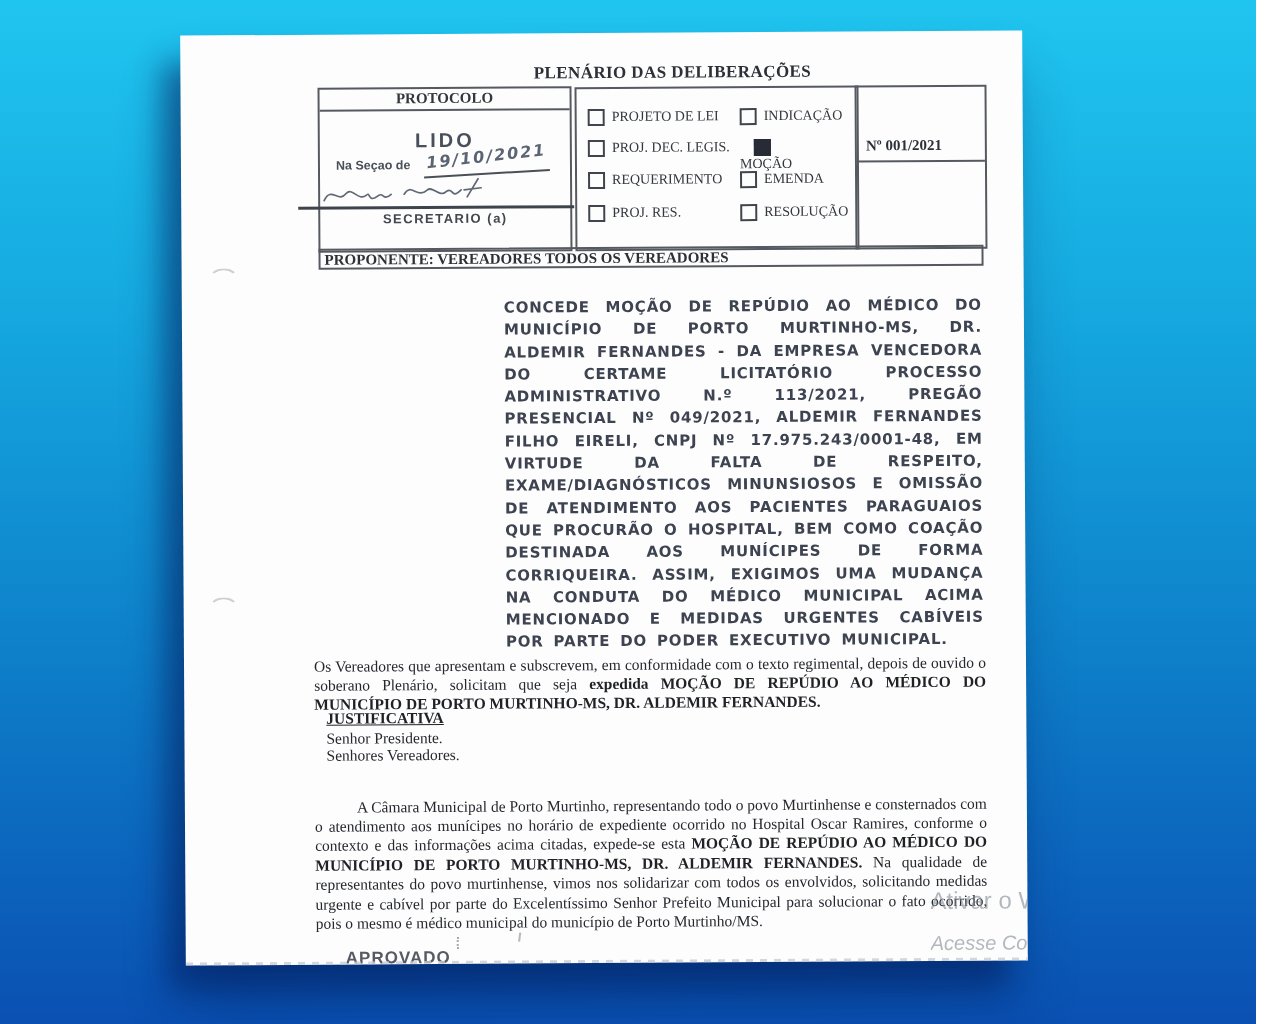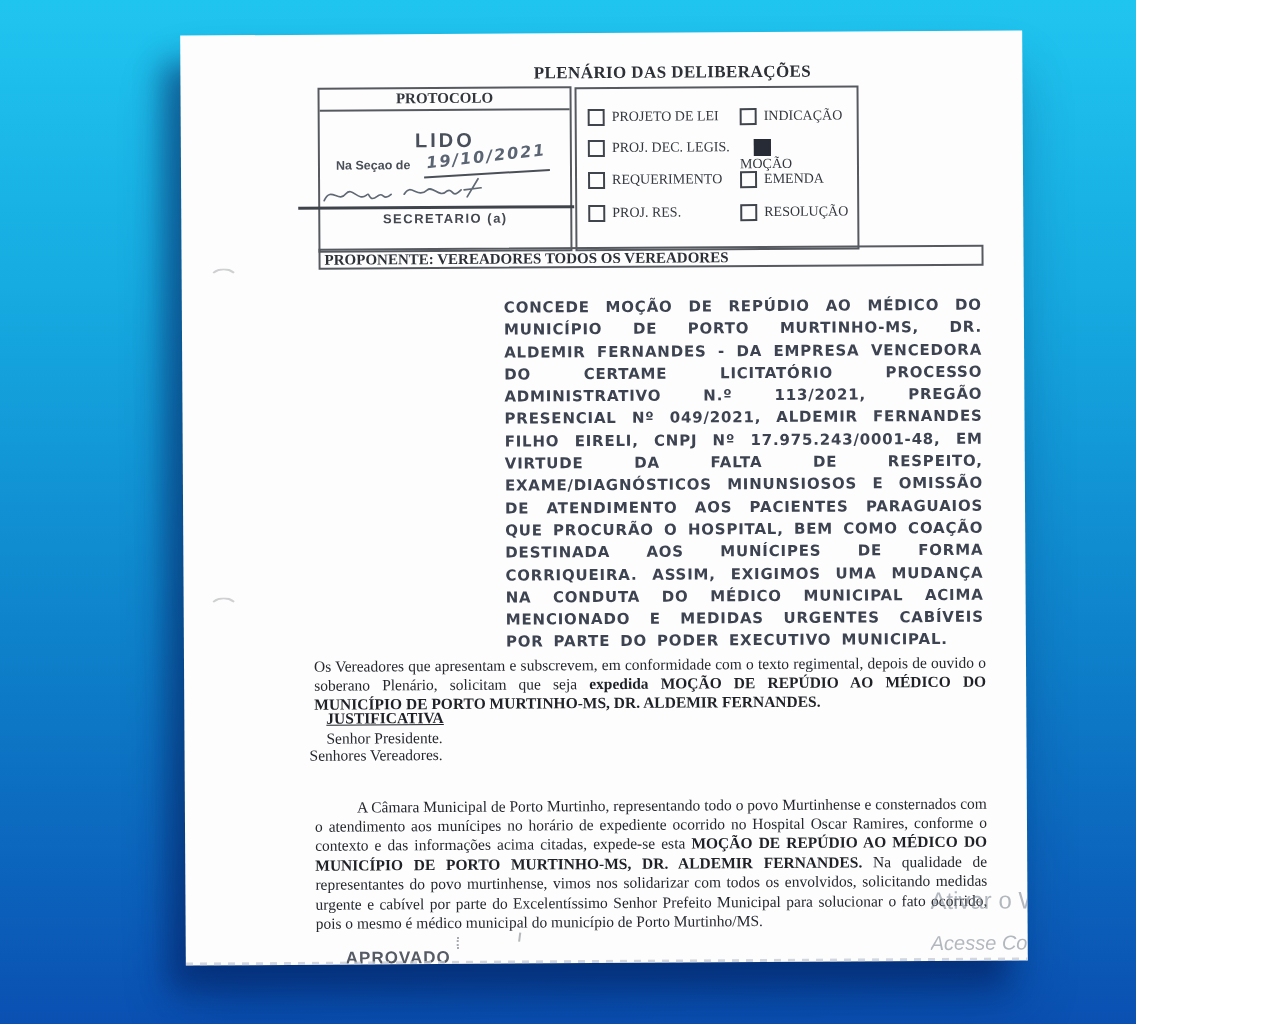--- a/index.html
+++ b/index.html
@@ -1,17 +1,17 @@
 <!DOCTYPE html>
 <html><head>
 <meta charset="utf-8">
 <style>
   html,body{margin:0;padding:0;}
   .stage{
-    position:relative;width:1136px;height:1024px;overflow:hidden;
+    position:relative;width:1256px;height:1024px;overflow:hidden;
     background:linear-gradient(180deg,#20c5ef 0%,#16abe1 28%,#0e82cb 62%,#0a50b2 100%);
     font-family:"Liberation Serif",serif;
   }
   .paper{
     position:absolute;left:183px;top:33px;width:842px;height:930px;
     background:#fdfdfd;overflow:hidden;
     transform:rotate(-0.35deg);
     box-shadow:-20px 26px 28px -2px rgba(4,28,90,0.48), -6px 42px 55px rgba(4,28,90,0.30);
     color:#26282e;
   }
@@ -63,21 +63,21 @@
     font-family:"DejaVu Sans",sans-serif;font-weight:bold;font-size:15px;
     line-height:22.3px;letter-spacing:.8px;word-spacing:4px;
     text-align:justify;color:#3d4350;
   }
   .para{font-size:15.5px;line-height:19.4px;text-align:justify;color:#26282e;}
   .para b{color:#1f2126;}
   .para-request{left:130px;top:606px;width:672px;}
   .just-heading{left:142px;top:675px;font-weight:bold;font-size:15.5px;
     text-decoration:underline;color:#1f2126;}
   .salut1{left:142px;top:695px;font-size:15.5px;}
-  .salut2{left:125px;top:712px;font-size:15.5px;}
+  .salut2{left:142px;top:712px;font-size:15.5px;}
   .para-body{left:130px;top:747px;width:672px;text-indent:42px;}
   .aprovado{left:160px;top:914px;font-family:"Liberation Sans",sans-serif;
     font-weight:bold;font-size:17px;letter-spacing:1px;color:#555a64;}
   
   .watermark{left:745px;top:856px;width:97px;overflow:hidden;
     font-family:"Liberation Sans",sans-serif;color:rgba(118,128,140,.55);}
   .wm1{font-size:24px;white-space:nowrap;}
   .wm2{font-size:20px;white-space:nowrap;margin-top:17px;font-style:italic;}
   
   .arc{width:26px;height:20px;border:2px solid rgba(150,152,158,.45);
@@ -140,20 +140,24 @@
       <div class="cb-row" style="left:163px;top:83px;">
         <span class="cb"></span>
         <span class="cb-label">EMENDA</span>
       </div>
       <div class="cb-row" style="left:163px;top:116px;">
         <span class="cb"></span>
         <span class="cb-label">RESOLUÇÃO</span>
       </div>
     </div>
 
+    <div class="abs box box-number">
+      <div class="doc-number">Nº 001/2021</div>
+      <div class="number-divider"></div>
+    </div>
 
     <div class="abs box row-proponente">PROPONENTE: VEREADORES TODOS OS VEREADORES</div>
 
     <div class="abs ementa">CONCEDE MOÇÃO DE REPÚDIO AO MÉDICO DO MUNICÍPIO DE PORTO MURTINHO-MS, DR. ALDEMIR FERNANDES - DA EMPRESA VENCEDORA DO CERTAME LICITATÓRIO PROCESSO ADMINISTRATIVO N.º 113/2021, PREGÃO PRESENCIAL Nº 049/2021, ALDEMIR FERNANDES FILHO EIRELI, CNPJ Nº 17.975.243/0001-48, EM VIRTUDE DA FALTA DE RESPEITO, EXAME/DIAGNÓSTICOS MINUNSIOSOS E OMISSÃO DE ATENDIMENTO AOS PACIENTES PARAGUAIOS QUE PROCURÃO O HOSPITAL, BEM COMO COAÇÃO DESTINADA AOS MUNÍCIPES DE FORMA CORRIQUEIRA. ASSIM, EXIGIMOS UMA MUDANÇA NA CONDUTA DO MÉDICO MUNICIPAL ACIMA MENCIONADO E MEDIDAS URGENTES CABÍVEIS POR PARTE DO PODER EXECUTIVO MUNICIPAL.</div>
 
     <p class="abs para para-request"><span>Os Vereadores que apresentam e subscrevem, em conformidade com o texto regimental, depois de ouvido o soberano Plenário, solicitam que seja </span><b>expedida MOÇÃO DE REPÚDIO AO MÉDICO DO MUNICÍPIO DE PORTO MURTINHO-MS, DR. ALDEMIR FERNANDES.</b></p>
 
     <div class="abs just-heading">JUSTIFICATIVA</div>
     <div class="abs salut1">Senhor Presidente.</div>
     <div class="abs salut2">Senhores Vereadores.</div>

